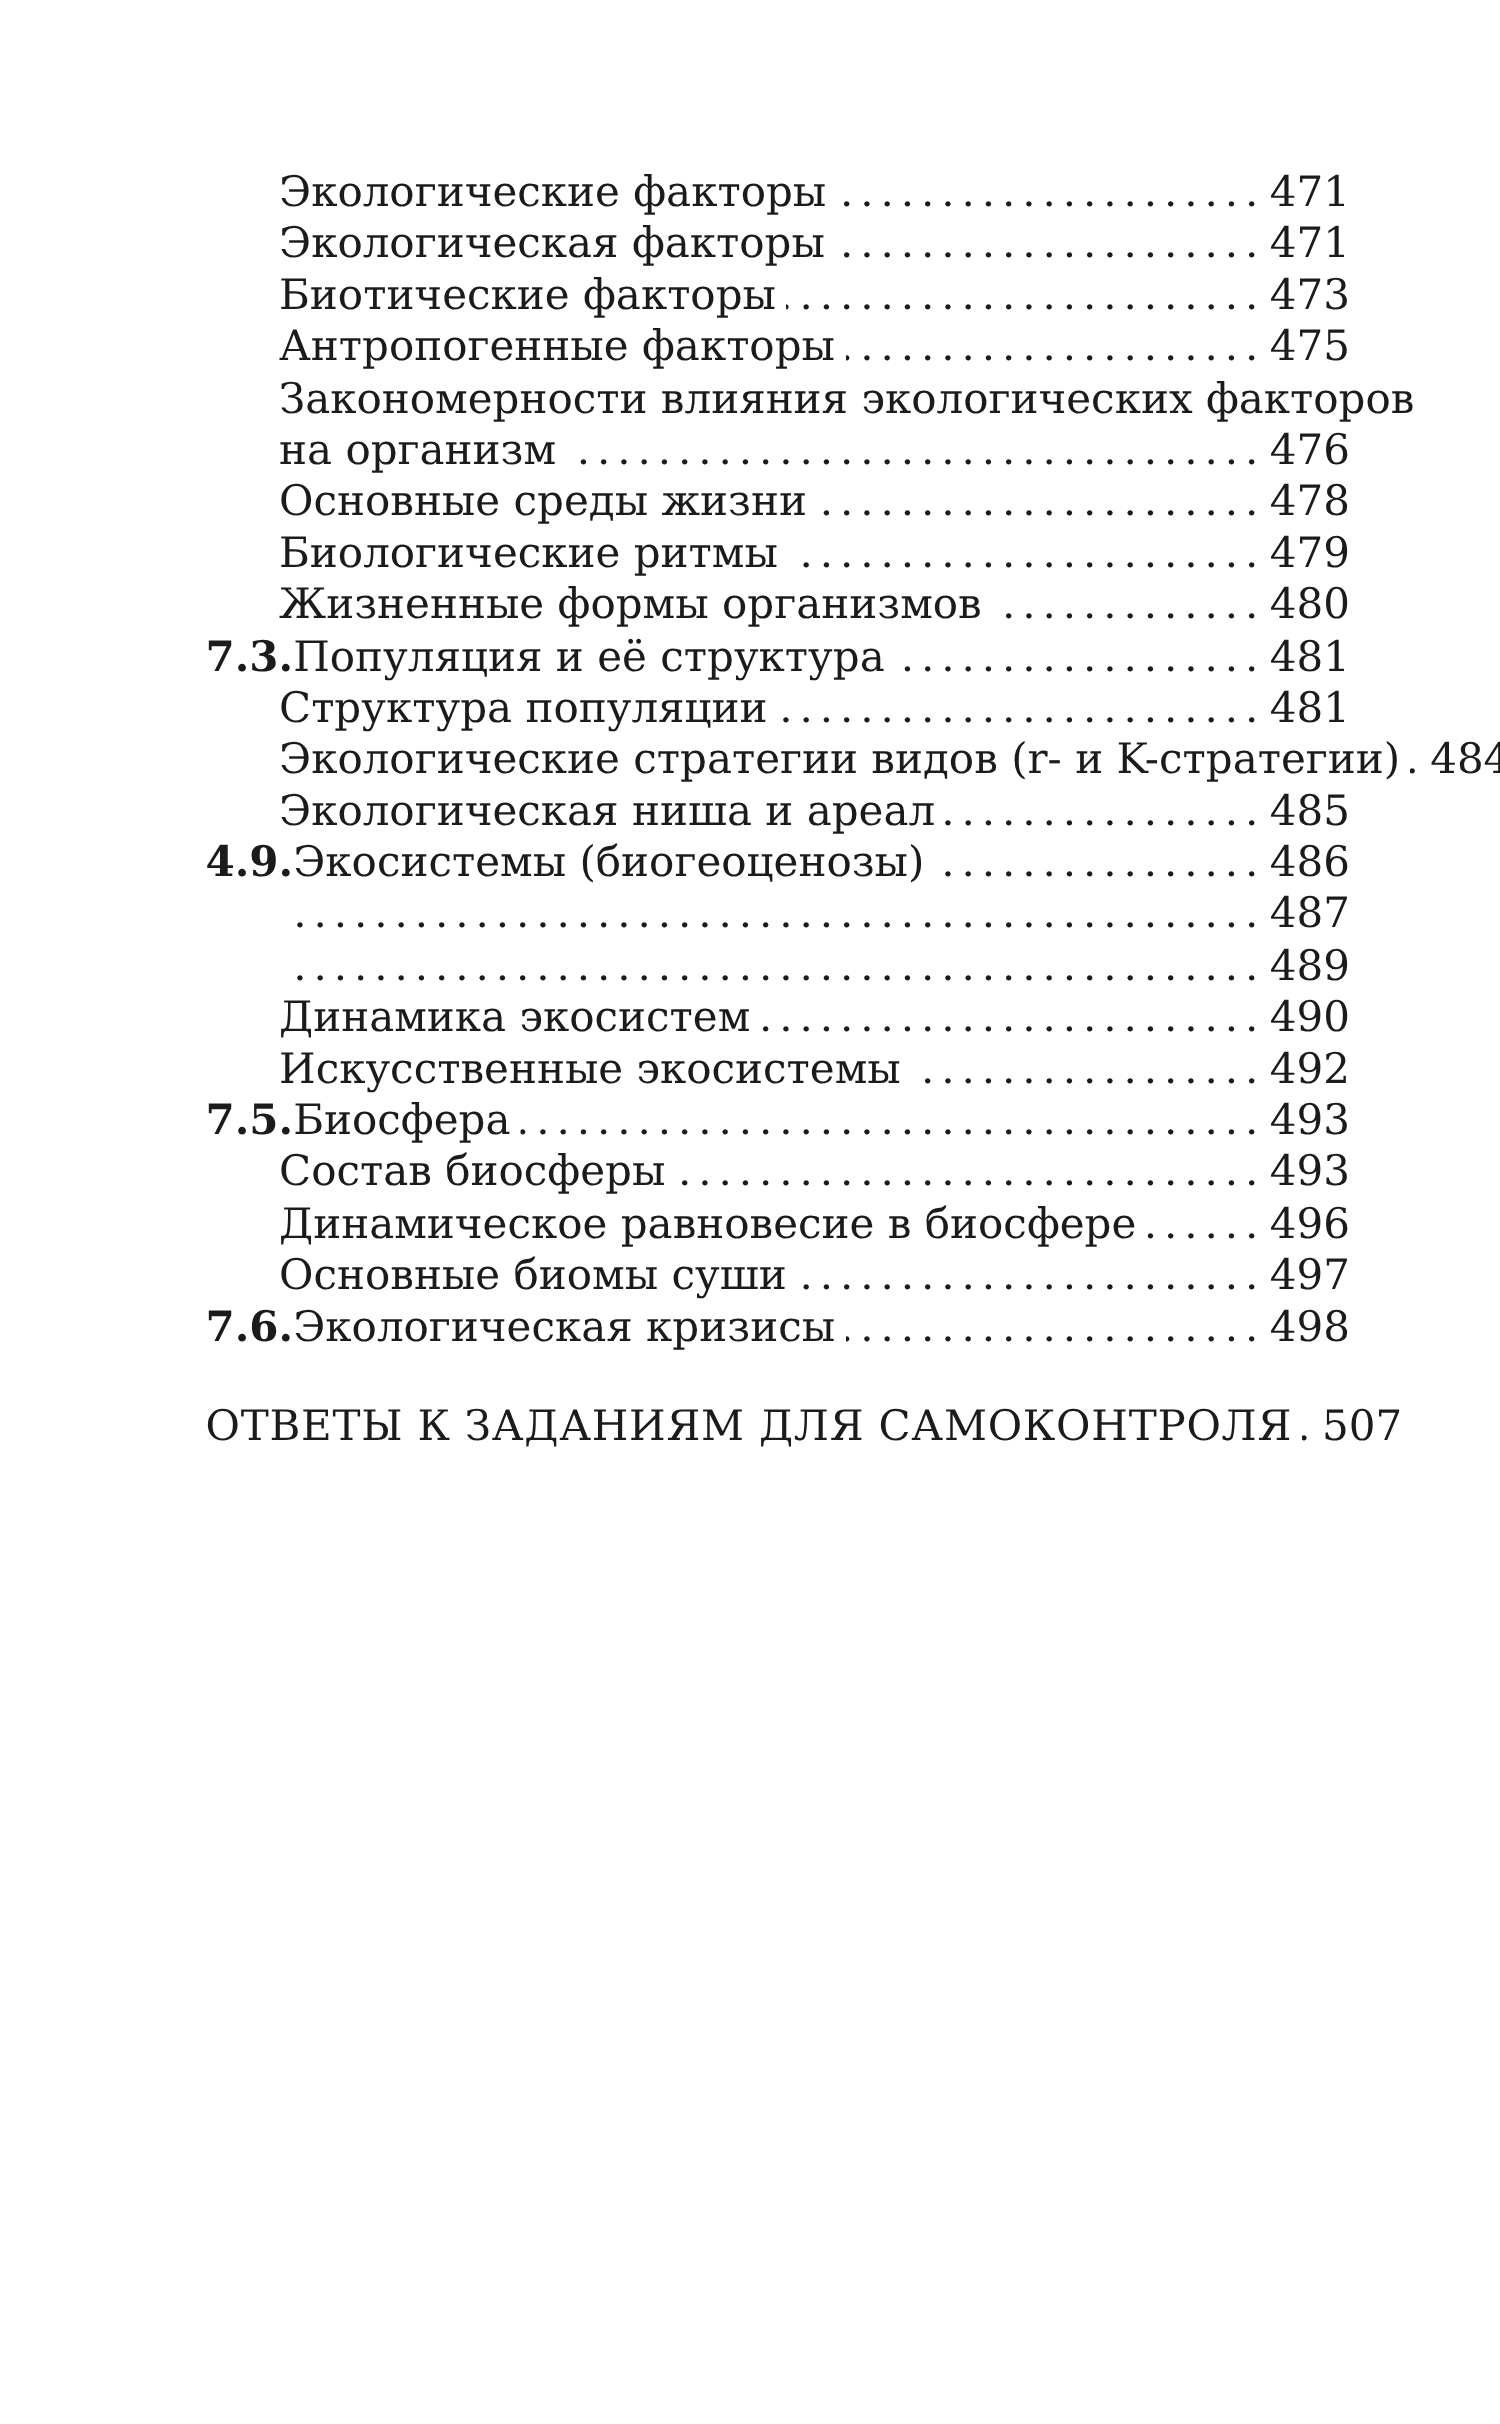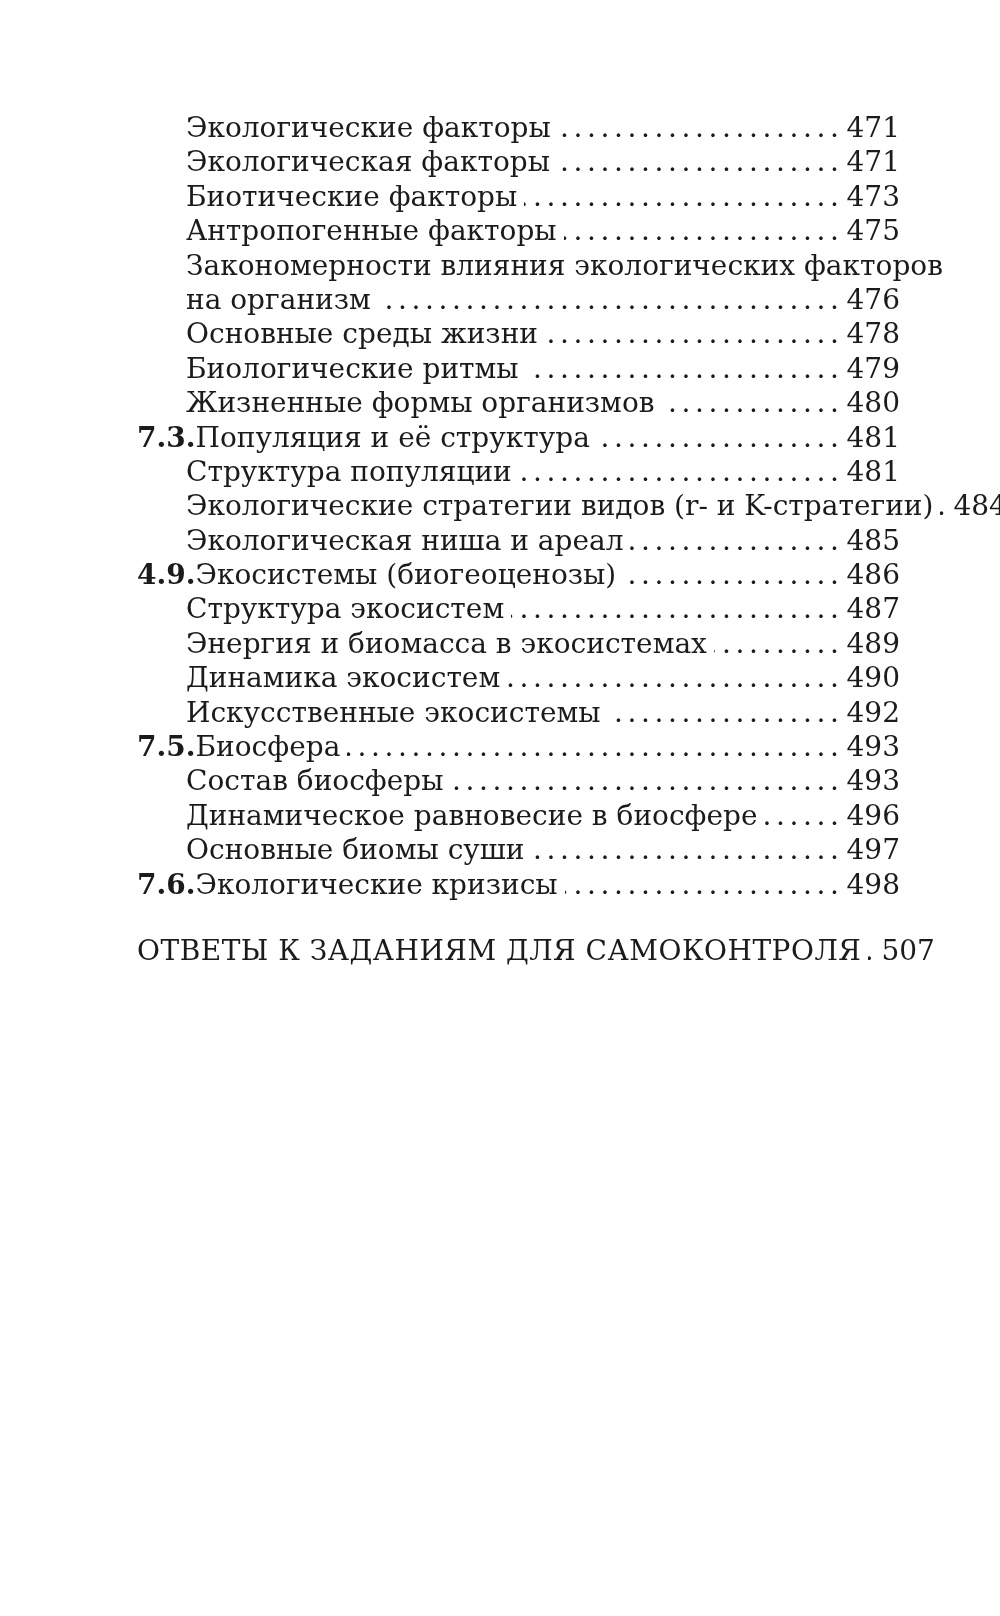--- a/index.html
+++ b/index.html
@@ -141,27 +141,25 @@
         <span class="pagenum">485</span>
       </div>
       <div class="row">
         <span class="num">4.9.</span>
         <span class="title">Экосистемы (биогеоценозы)</span>
         <span class="leader">................................................................................</span>
         <span class="pagenum">486</span>
       </div>
       <div class="row">
         <span class="num"></span>
-        <span class="title">Структура экосистем</span>
         <span class="leader">................................................................................</span>
         <span class="pagenum">487</span>
       </div>
       <div class="row">
         <span class="num"></span>
-        <span class="title">Энергия и биомасса в экосистемах</span>
         <span class="leader">................................................................................</span>
         <span class="pagenum">489</span>
       </div>
       <div class="row">
         <span class="num"></span>
         <span class="title">Динамика экосистем</span>
         <span class="leader">................................................................................</span>
         <span class="pagenum">490</span>
       </div>
       <div class="row">
@@ -189,21 +187,21 @@
         <span class="pagenum">496</span>
       </div>
       <div class="row">
         <span class="num"></span>
         <span class="title">Основные биомы суши</span>
         <span class="leader">................................................................................</span>
         <span class="pagenum">497</span>
       </div>
       <div class="row">
         <span class="num">7.6.</span>
-        <span class="title">Экологические кризисы</span>
+        <span class="title">Экологическая кризисы</span>
         <span class="leader">................................................................................</span>
         <span class="pagenum">498</span>
       </div>
     </div>
   <div class="row footer-row">
     <span class="title">ОТВЕТЫ К ЗАДАНИЯМ ДЛЯ САМОКОНТРОЛЯ</span>
     <span class="leader">................................................................................</span>
     <span class="pagenum">507</span>
   </div>
 </main>

